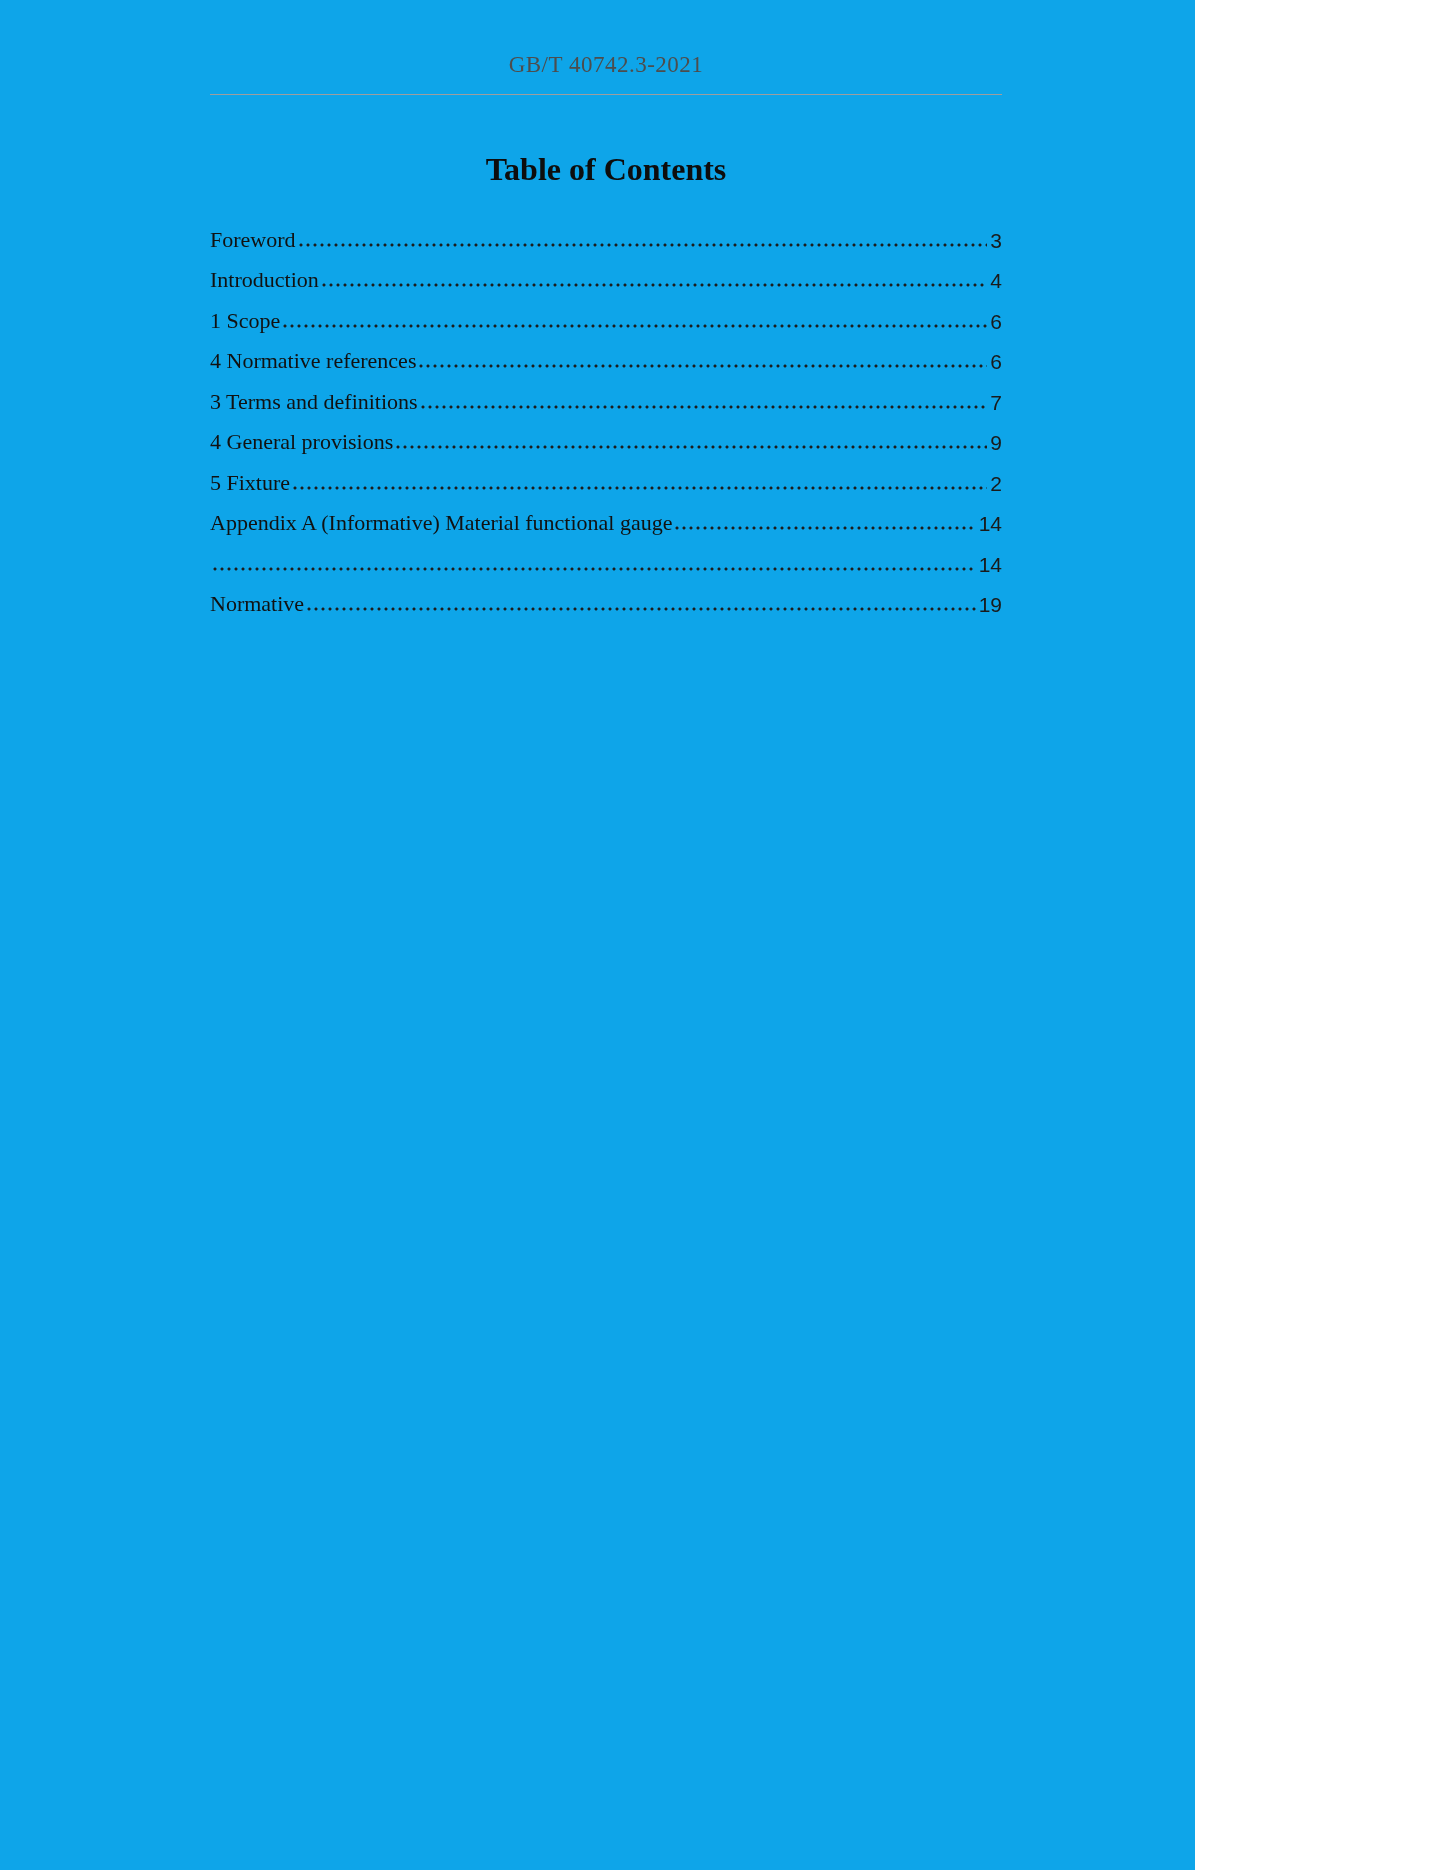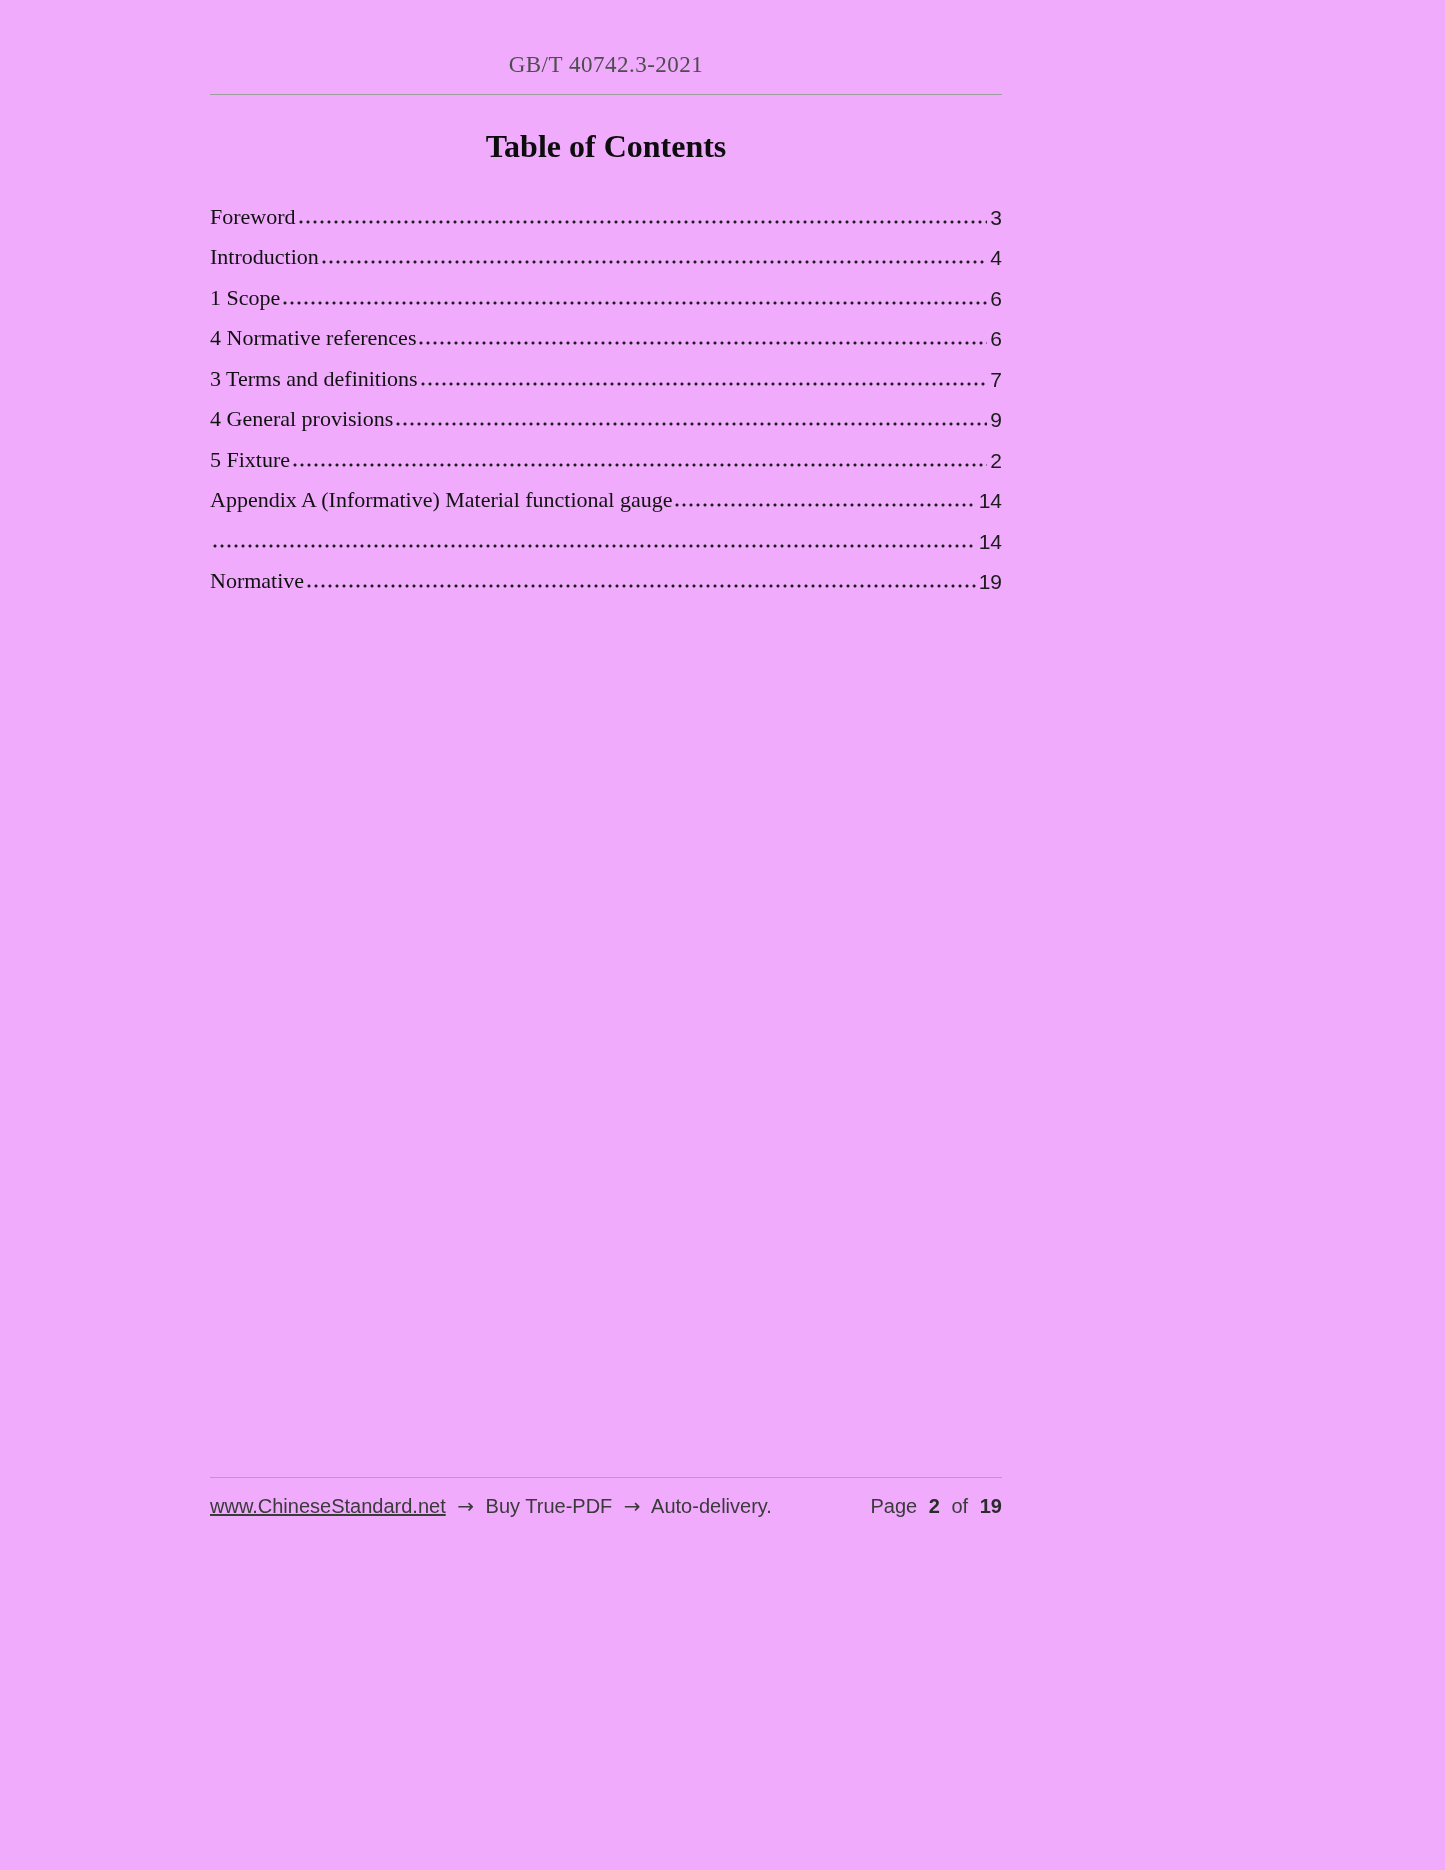--- a/index.html
+++ b/index.html
@@ -3,44 +3,44 @@
 <meta charset="utf-8">
 <style>
   * { margin: 0; padding: 0; box-sizing: border-box; }
   html, body {
     width: 1445px;
     background: #ffffff;
     font-family: "Liberation Serif", serif;
   }
   .page {
     position: relative;
-    width: 1445px;
+    width: 1195px;
     height: 1870px;
-    background: #f0abfc;
+    background: #0ea5e9;
     overflow: hidden;
   }
   .content-col {
     width: 792px;
     margin-left: 210px;
   }
   
   .doc-header {
     padding-top: 52px;
     padding-bottom: 16px;
     border-bottom: 1px solid #9e9e9e;
     text-align: center;
   }
   .doc-number {
     font-size: 23px;
     color: #4d4d4d;
     letter-spacing: 0.5px;
   }
   
   .toc-title {
-    margin-top: 33px;
+    margin-top: 56px;
     text-align: center;
     font-size: 32px;
     font-weight: bold;
     color: #0d0d0d;
     font-family: "Liberation Serif", serif;
   }
   
   .toc-list {
     margin-top: 24px;
   }
@@ -165,29 +165,14 @@
     </div>
 
     <div class="toc-row">
       <span class="toc-label">Normative</span>
       <span class="toc-leader"></span>
       <span class="toc-page">19</span>
     </div>
   </div>
   </div>
 
-  <div class="doc-footer">
-    <div class="footer-left">
-      <span class="site-link">www.ChineseStandard.net</span>
-      <span class="footer-arrow">→</span>
-      <span>Buy True-PDF</span>
-      <span class="footer-arrow">→</span>
-      <span>Auto-delivery.</span>
-    </div>
-    <div class="footer-right">
-      <span>Page</span>
-      <span class="pg-num">2</span>
-      <span>of</span>
-      <span class="pg-num">19</span>
-    </div>
-  </div>
 
 </div>
 
 </body></html>

